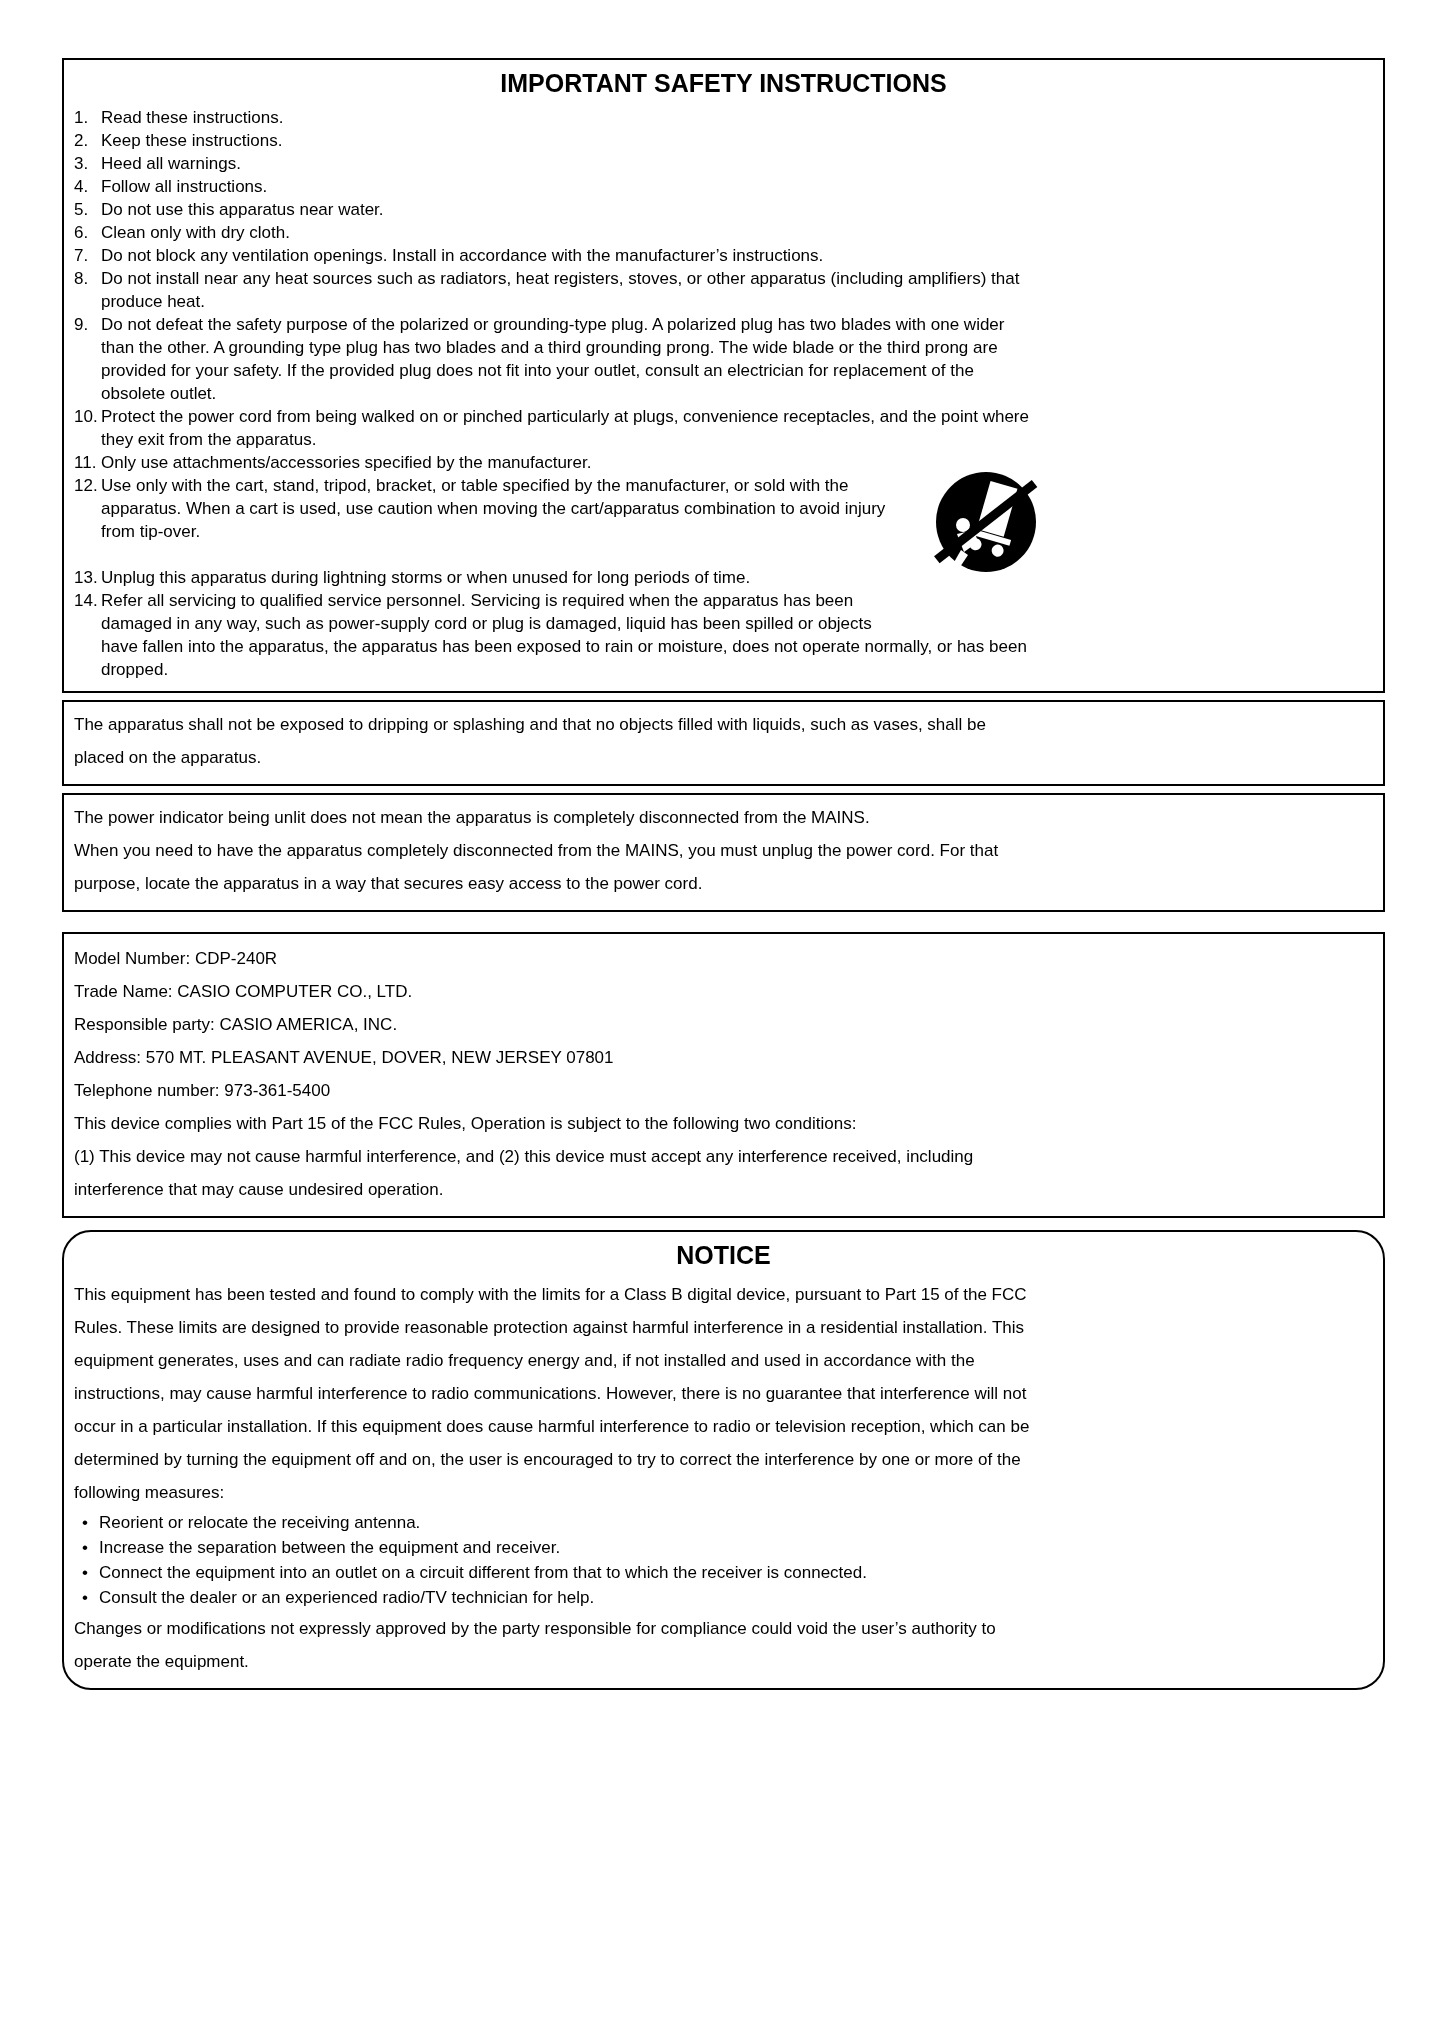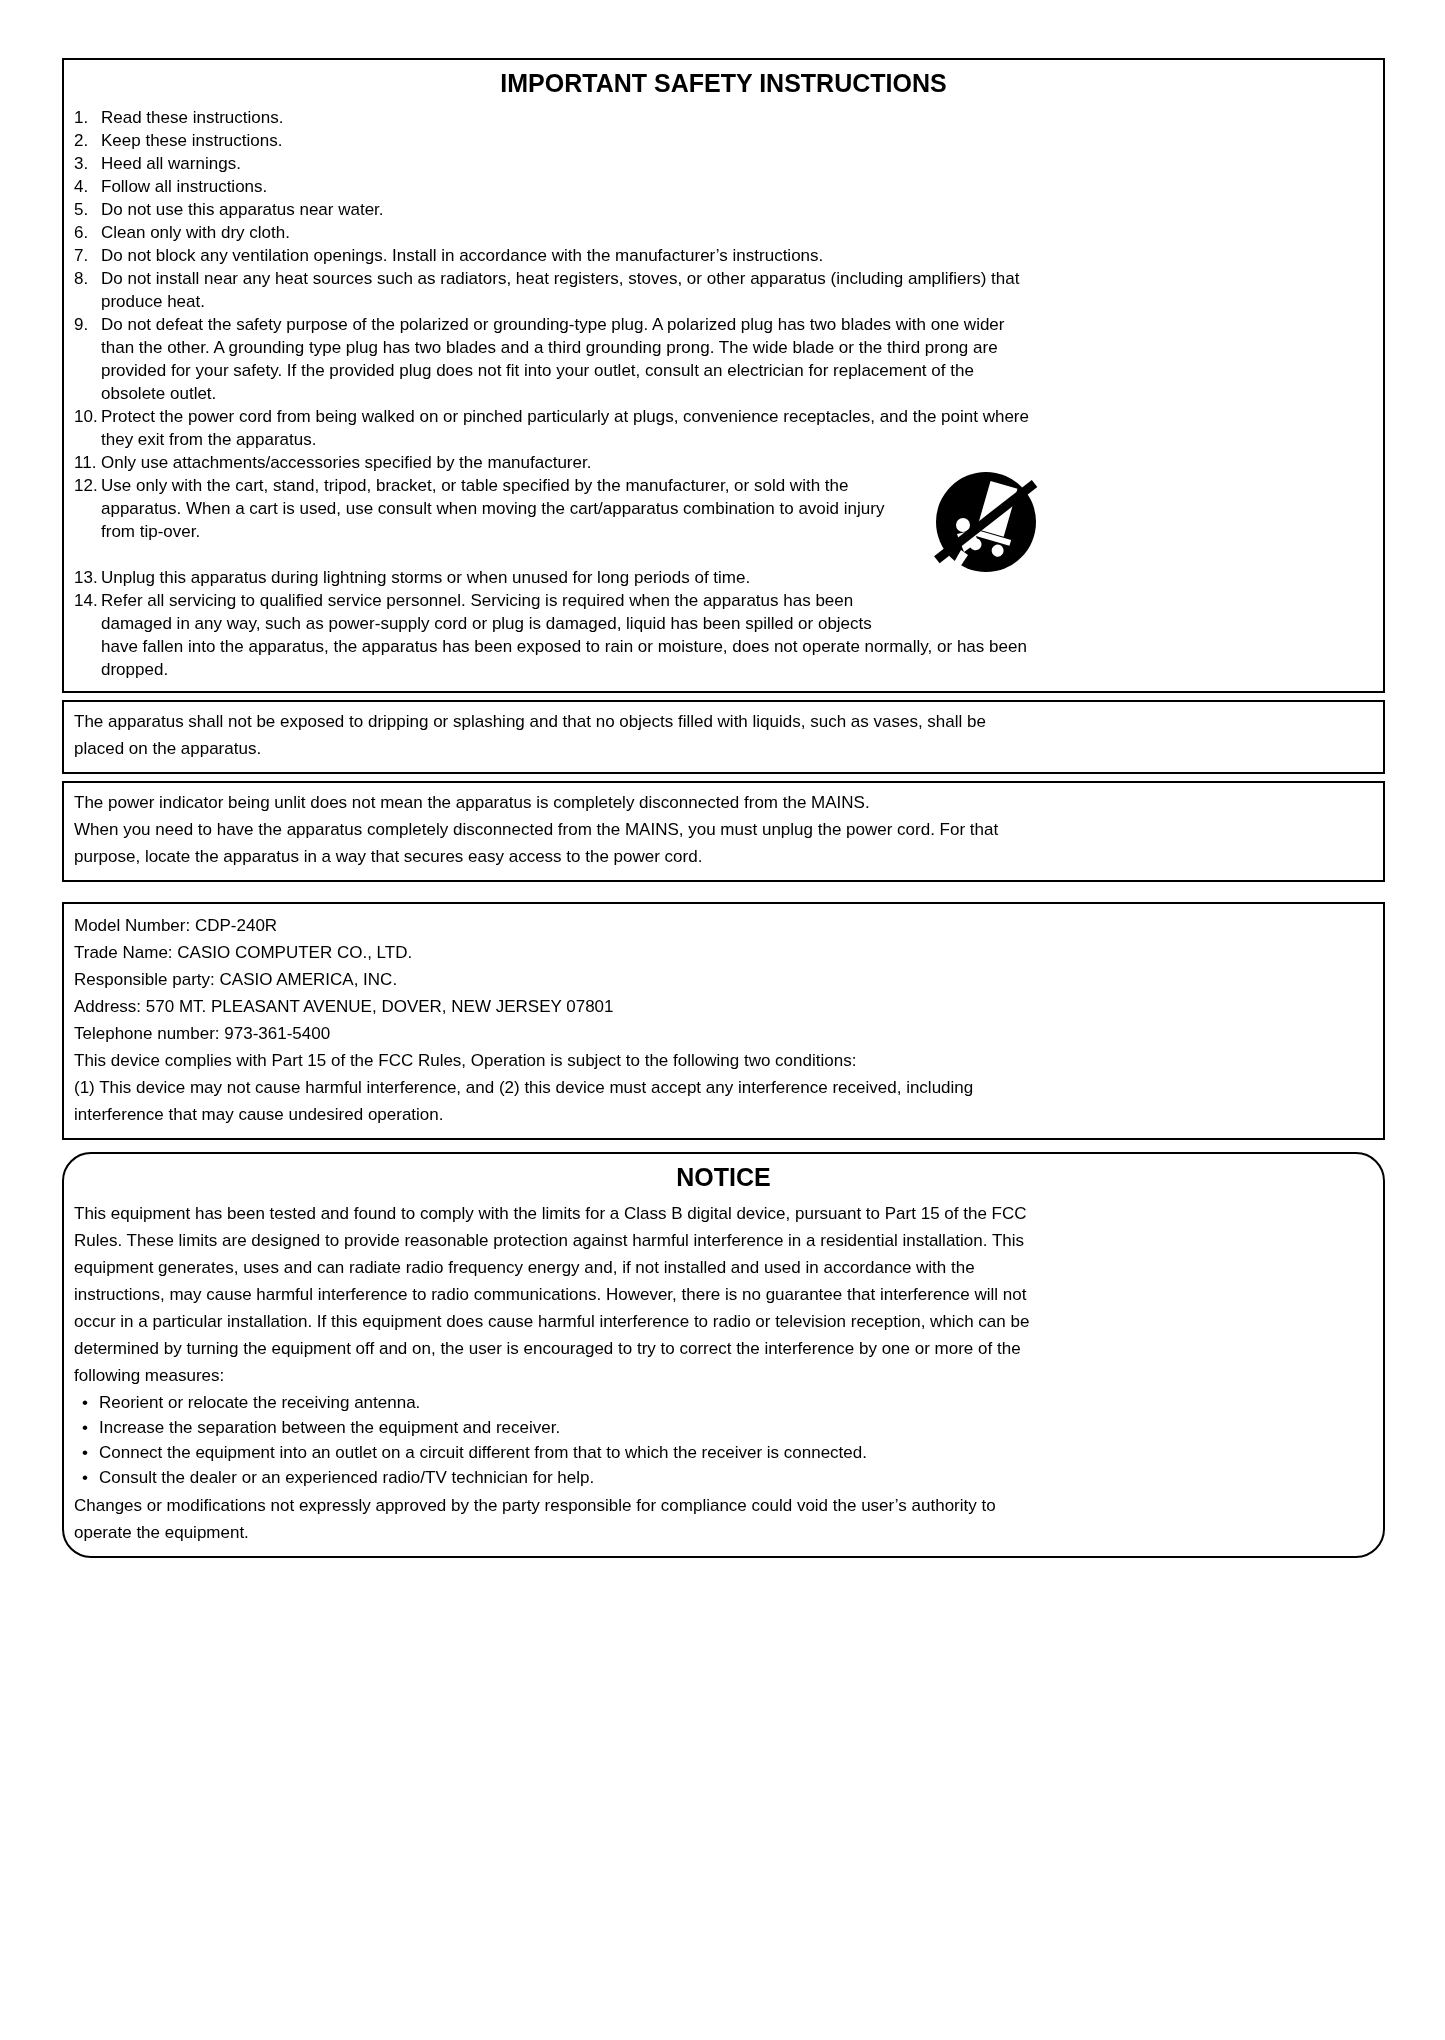--- a/index.html
+++ b/index.html
@@ -30,21 +30,21 @@
   .section-title {
     font-size: 25px;
     font-weight: 700;
     text-align: center;
     line-height: 33px;
     margin: 1px 0 6px 0;
   }
 
   .text {
     font-size: 17px;
-    line-height: 27px;
+    line-height: 33px;
     white-space: pre-line;
   }
 
   .safety-list { list-style: none; margin: 0; padding: 0; }
   .safety-item {
     display: flex;
     position: relative;
     font-size: 17px;
     line-height: 23px;
   }
@@ -123,21 +123,21 @@
         <span class="item-text">Protect the power cord from being walked on or pinched particularly at plugs, convenience receptacles, and the point where
 they exit from the apparatus.</span>
       </li>
       <li class="safety-item">
         <span class="num">11.</span>
         <span class="item-text">Only use attachments/accessories specified by the manufacturer.</span>
       </li>
       <li class="safety-item gap-after">
         <span class="num">12.</span>
         <span class="item-text">Use only with the cart, stand, tripod, bracket, or table specified by the manufacturer, or sold with the
-apparatus. When a cart is used, use consult when moving the cart/apparatus combination to avoid injury
+apparatus. When a cart is used, use caution when moving the cart/apparatus combination to avoid injury
 from tip-over.</span>
         <span class="cart-icon">
           <svg width="104" height="104" viewBox="0 0 104 104" xmlns="http://www.w3.org/2000/svg">
             <circle cx="52" cy="52" r="50" fill="#000"></circle>
             <g transform="rotate(16 62 50)">
               <rect x="46" y="14" width="28" height="50" fill="#fff"></rect>
               <rect x="40" y="65" width="42" height="6" fill="#fff"></rect>
               <circle cx="49" cy="79" r="6" fill="#fff"></circle>
               <circle cx="72" cy="79" r="6" fill="#fff"></circle>
             </g>

